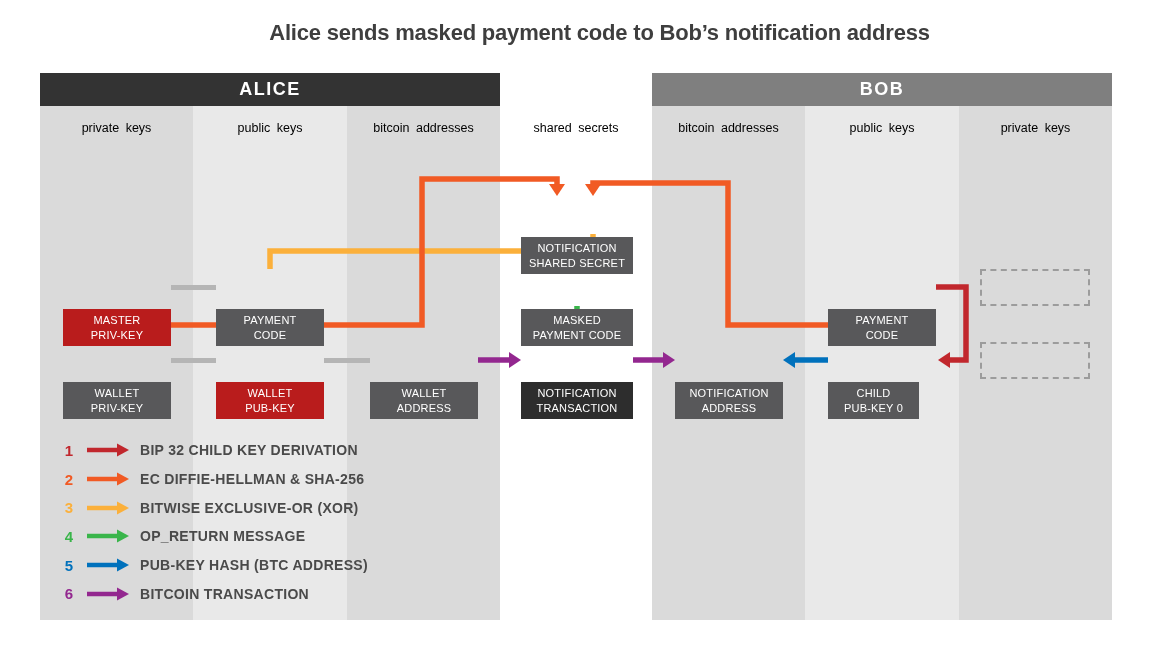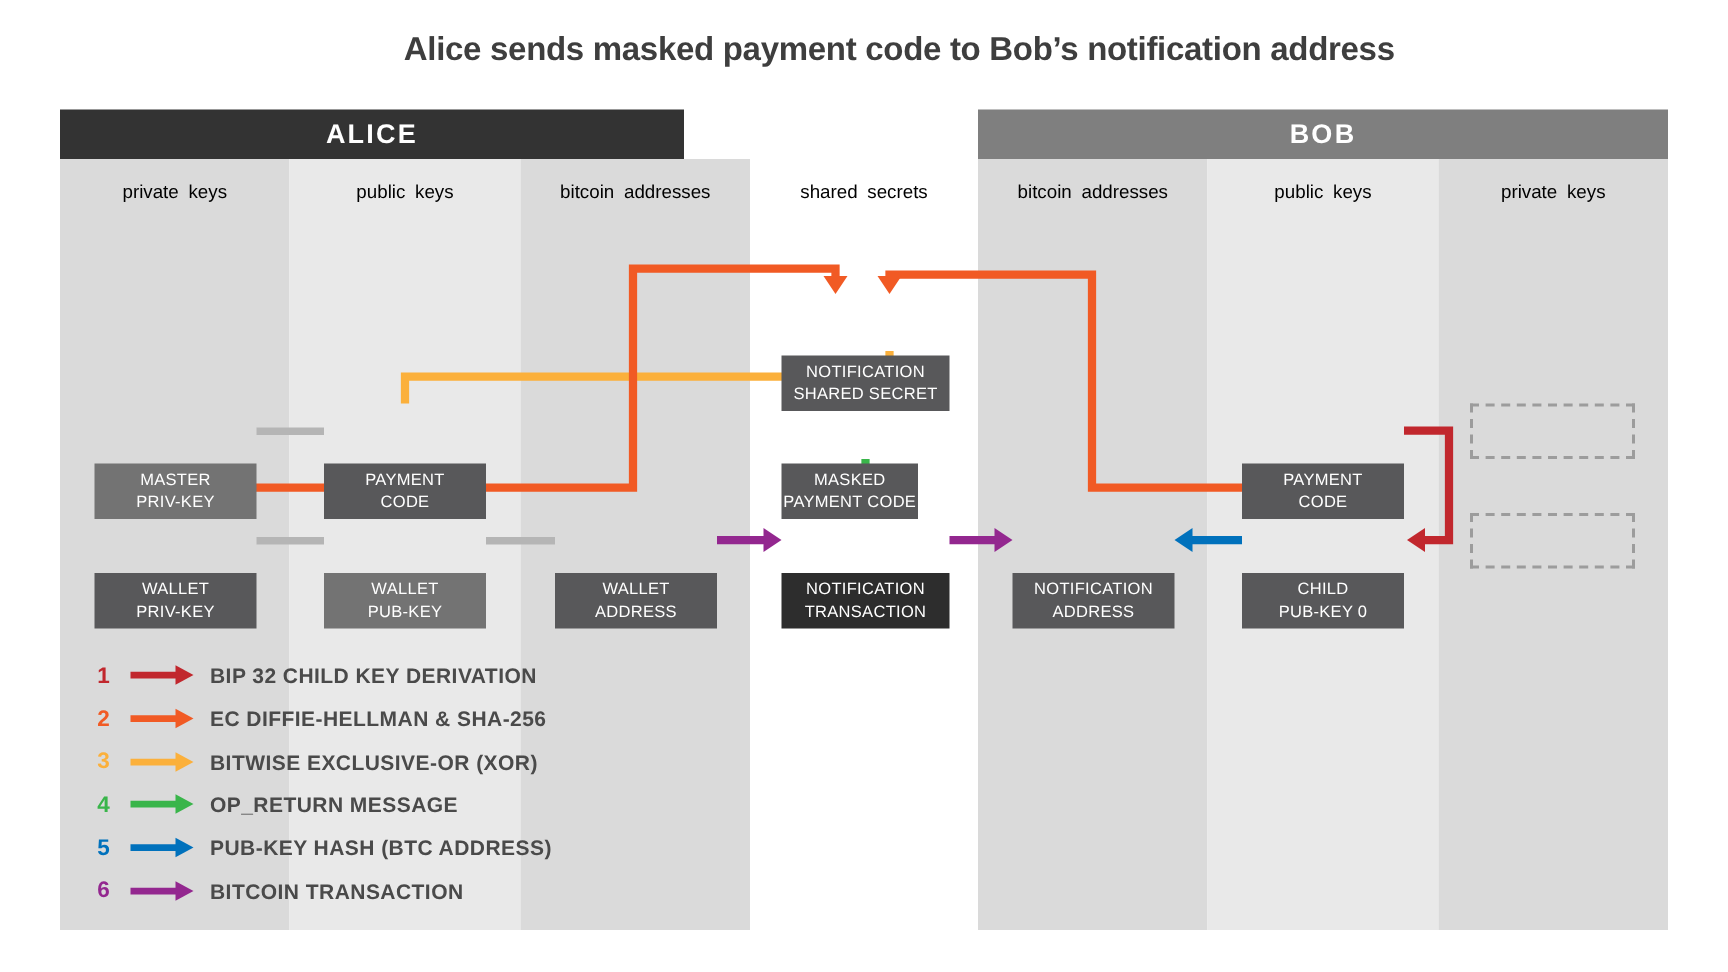--- a/index.html
+++ b/index.html
@@ -9,38 +9,38 @@
     padding-left:47px;
   }
   .title{
     position:absolute;left:0;top:20px;width:100%;text-align:center;
     font-size:22px;font-weight:bold;color:#3e3e3e;letter-spacing:-0.2px;
   }
   .hdr{
     position:absolute;top:73px;height:33px;display:flex;align-items:center;justify-content:center;
     color:#ffffff;font-weight:bold;font-size:18px;letter-spacing:1.5px;
   }
-  .hdr-alice{left:40px;width:416px;background:#333333;}
+  .hdr-alice{left:40px;width:460px;background:#333333;}
   .hdr-bob{left:652px;width:460px;background:#7f7f7f;}
   .col{position:absolute;top:106px;height:514px;}
   .col.dark{background:#dadada;}
   .col.light{background:#e9e9e9;}
   .col-label{
     position:absolute;top:120px;height:16px;line-height:16px;text-align:center;
     color:#000000;font-size:12.5px;word-spacing:3px;
   }
   .connector{position:absolute;height:5px;background:#b5b5b5;}
   .arrow-layer{position:absolute;left:0;top:0;pointer-events:none;}
   .node{
     position:absolute;height:37px;display:flex;align-items:center;justify-content:center;
     text-align:center;color:#ffffff;font-weight:normal;font-size:11px;line-height:1.3;
     white-space:pre-line;letter-spacing:0.2px;margin-top:40px;
   }
   .node.dark{background:#58585a;}
-  .node.light{background:#737373;}
+  .node.light{background:#b91c1c;}
   .node.darkest{background:#2d2d2d;}
   .dashed-box{position:absolute;height:33px;width:106px;border:2px dashed #9c9c9c;}
   .legend{position:absolute;left:60px;top:436px;}
   .legend-row{display:flex;align-items:center;height:28.7px;}
   .legend-num{width:18px;text-align:center;font-size:15px;font-weight:bold;}
   .legend-arrow{margin:0 10px 0 8px;display:block;}
   .legend-label{font-size:14px;font-weight:bold;color:#4a4a4a;letter-spacing:0.3px;}
 </style>
 </head>
 <body>
@@ -103,27 +103,27 @@
   <div class="node dark" style="left:216px;top:269px;width:108px;">PAYMENT
 CODE</div>
   <div class="node dark" style="left:63px;top:342px;width:108px;">WALLET
 PRIV-KEY</div>
   <div class="node light" style="left:216px;top:342px;width:108px;">WALLET
 PUB-KEY</div>
   <div class="node dark" style="left:370px;top:342px;width:108px;">WALLET
 ADDRESS</div>
   <div class="node dark" style="left:521px;top:197px;width:112px;">NOTIFICATION
 SHARED SECRET</div>
-  <div class="node dark" style="left:521px;top:269px;width:91px;">MASKED
+  <div class="node dark" style="left:521px;top:269px;width:112px;">MASKED
 PAYMENT CODE</div>
   <div class="node darkest" style="left:521px;top:342px;width:112px;">NOTIFICATION
 TRANSACTION</div>
   <div class="node dark" style="left:675px;top:342px;width:108px;">NOTIFICATION
 ADDRESS</div>
-  <div class="node dark" style="left:828px;top:342px;width:108px;">CHILD
+  <div class="node dark" style="left:828px;top:342px;width:91px;">CHILD
 PUB-KEY 0</div>
   <div class="node dark" style="left:828px;top:269px;width:108px;">PAYMENT
 CODE</div>
 
   <div class="dashed-box" style="left:980px;top:269px;"></div>
   <div class="dashed-box" style="left:980px;top:342px;"></div>
 
   <div class="legend">
     <div class="legend-row">
       <span class="legend-num" style="color: rgb(193, 39, 45);">1</span>

